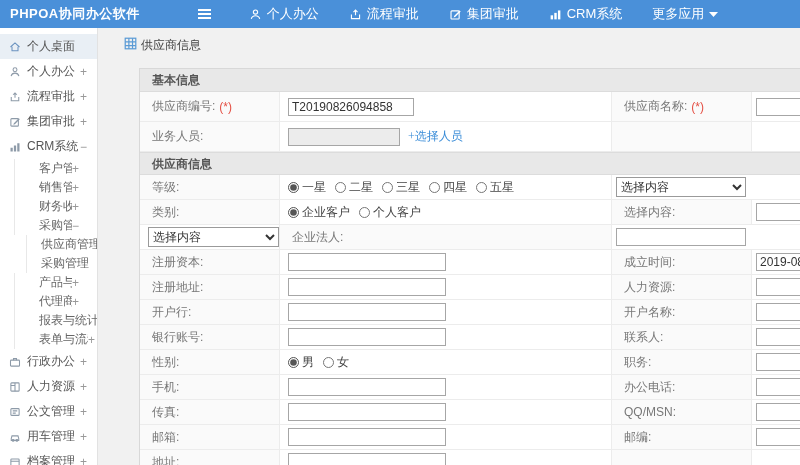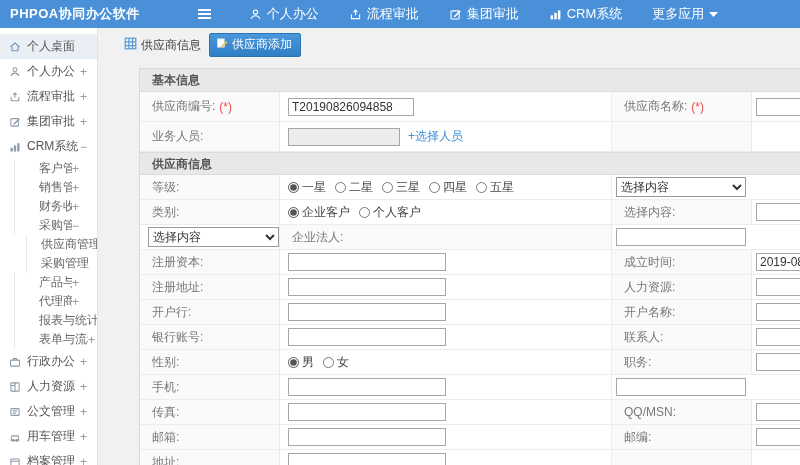--- a/index.html
+++ b/index.html
@@ -53,21 +53,21 @@
   .fld { background:#fff; border-right:1px solid #ececec; padding-left:8px; }
   .fld.last { border-right:none; padding-left:4px; }
   .req { color:#e45045; margin-left:4px; }
   input[type=text] { height:18px; border:1px solid #a6a6a6; font-size:12px; padding:7px 3px;
     font-family:"Liberation Sans", sans-serif; color:#333; }
   .w126 { width:126px; } .w158 { width:158px; } .w130 { width:130px; }
   .gray { background:#ececec; border:1px solid #9a9a9a; width:112px; }
   select { height:20px; border:1px solid #9a9a9a; font-size:12px; background:#fff; color:#333;
     font-family:"Liberation Sans", sans-serif; }
   .sel160 { width:160px; } .sel130 { width:130px; }
-  .lnk { color:#3b8dd8; margin-left:8px; text-decoration:none; white-space:nowrap; }
+  .lnk { color:#3b8dd8; margin-left:8px; text-decoration:none; white-space:nowrap;font-family:Liberation Serif, serif; }
   .rgroup { display:flex; align-items:center; gap:9px; }
   .ropt { display:flex; align-items:center; gap:3px; color:#444; }
   input[type=radio] { width:11px; height:11px; margin:0; accent-color:#555; }
 </style>
 </head>
 <body>
 
 <div class="topbar">
   <div class="brand">PHPOA协同办公软件</div>
   <div class="hamburger">
@@ -249,27 +249,20 @@
 
   <div class="main">
     <div class="tabstrip">
       <div class="tab-plain">
         <span><svg width="13" height="13" viewBox="0 0 16 16" fill="none" stroke="#5b9bd5" stroke-width="1.5">
               <rect x="1.5" y="1.5" width="13" height="13"></rect>
               <path d="M1.5 6h13M1.5 10.5h13M6 1.5v13M10.5 1.5v13"></path>
             </svg></span>
         <span>供应商信息</span>
       </div>
-      <div class="tab-active">
-        <span><svg width="12" height="12" viewBox="0 0 16 16">
-              <rect x="2" y="2.5" width="9" height="11" fill="#fff" stroke="#cfe3f5"></rect>
-              <path d="M7 12l6.5-6.5 1.8 1.8L8.8 13.8 6.5 14.4z" fill="#f0c040"></path>
-            </svg></span>
-        <span>供应商添加</span>
-      </div>
     </div>
 
     <div class="content">
       <div class="panel">
 
         <div class="sechead">基本信息</div>
 
         <div class="frow h29">
           <div class="cell lab">
             <span>供应商编号:</span>
@@ -416,20 +409,21 @@
           <div class="cell fld last">
               <input type="text" class="w130" style="">
             </div>
         </div>
 
         <div class="frow h25">
           <div class="cell lab">手机:</div>
           <div class="cell fld">
               <input type="text" class="w158" style="">
             </div>
+          <div class="cell lab">办公电话:</div>
           <div class="cell fld last">
               <input type="text" class="w130" style="">
             </div>
         </div>
 
         <div class="frow h25">
           <div class="cell lab">传真:</div>
           <div class="cell fld">
               <input type="text" class="w158" style="">
             </div>

